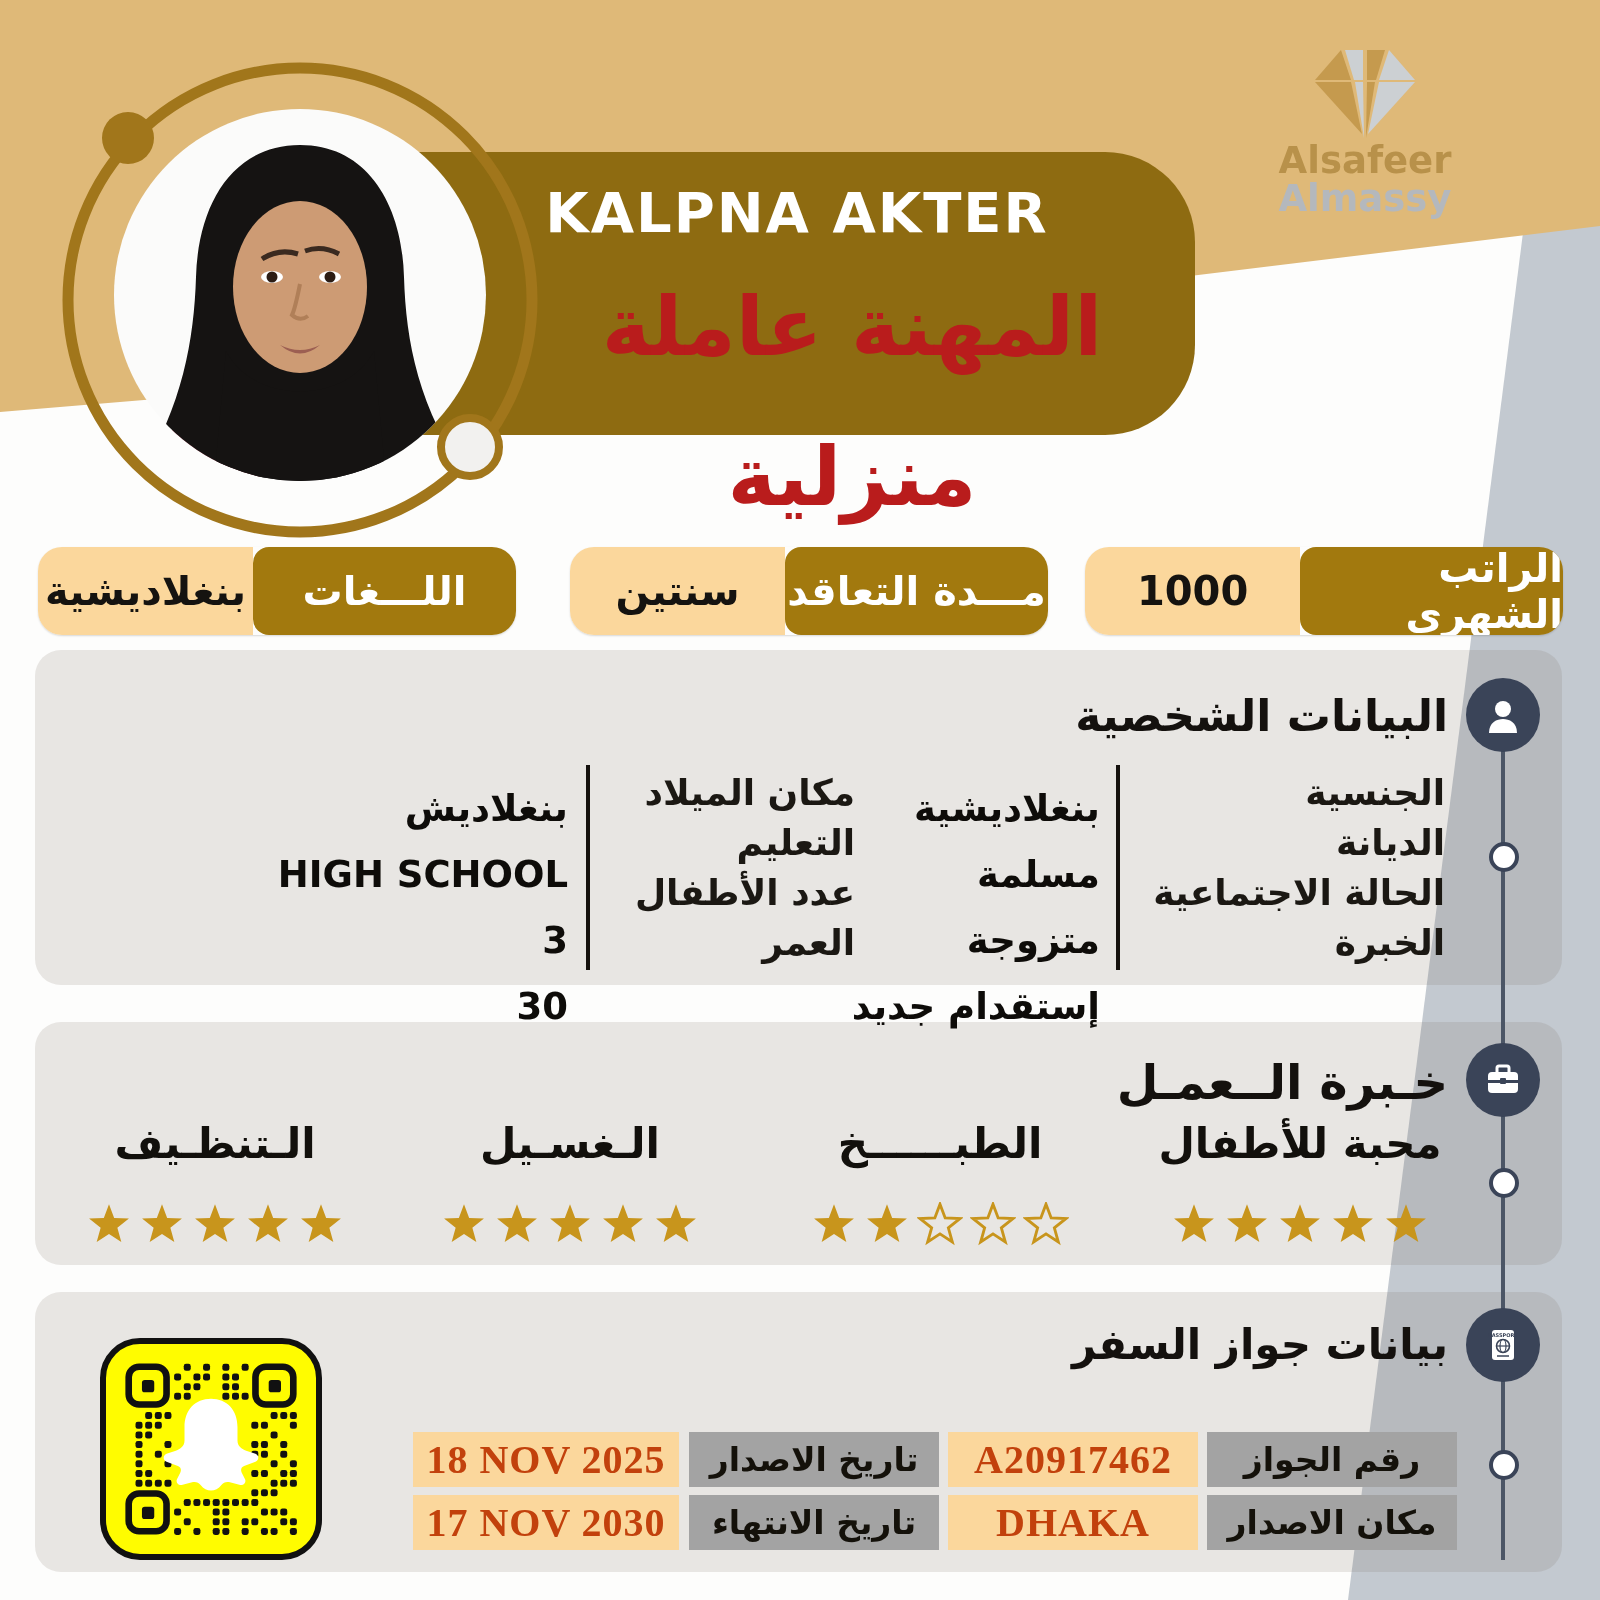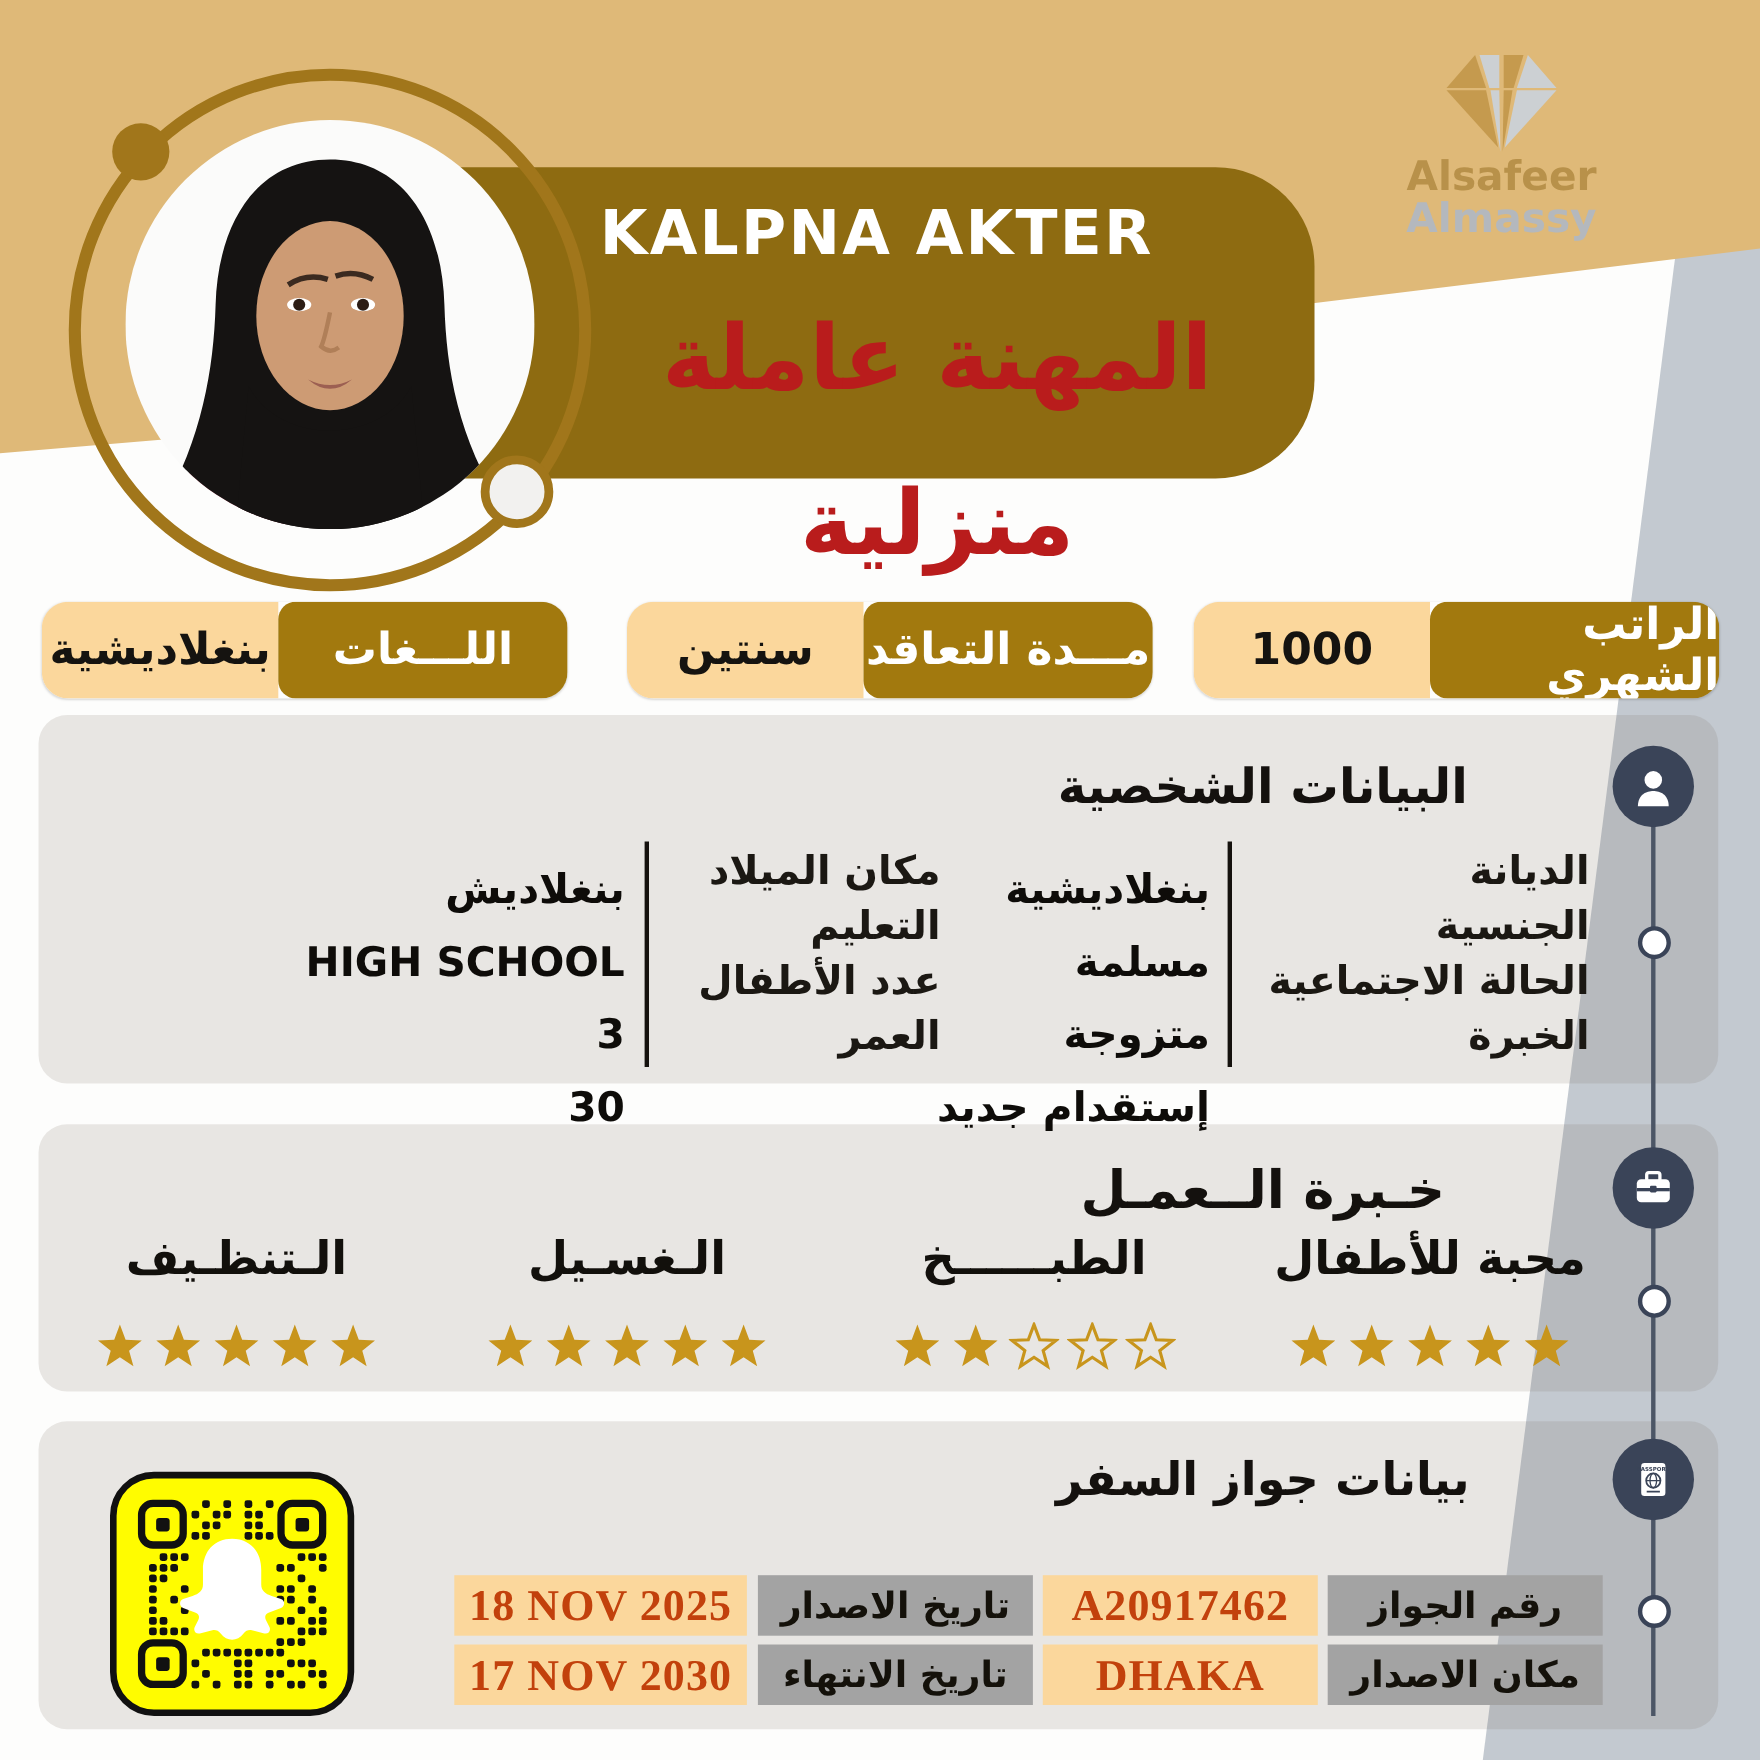--- a/index.html
+++ b/index.html
@@ -23,21 +23,21 @@
   
   .chip{top:547px;height:88px;display:flex;border-radius:24px;overflow:hidden;z-index:4;
         box-shadow:0 1px 2px rgba(0,0,0,0.15);}
   .chip .value{flex:0 0 45%;background:#fbd79c;display:flex;align-items:center;justify-content:center;
         color:#151310;font-size:40px;font-weight:700;direction:rtl;}
   .chip .label{flex:1;background:#a2790e;display:flex;align-items:center;justify-content:center;
         color:#fff;font-size:40px;font-weight:700;direction:rtl;border-radius:16px;}
 
   
   .panel{left:35px;width:1527px;background:rgba(124,111,99,0.16);border-radius:26px;z-index:1;}
-  .panel-title{position:absolute;right:152px;text-align:center;color:#14110e;font-weight:800;direction:rtl;z-index:4;}
+  .panel-title{position:absolute;right:152px;text-align:right;color:#14110e;font-weight:800;direction:rtl;z-index:4;}
 
   
   .tl-line{left:1501px;top:715px;width:4px;height:845px;background:#4c5666;z-index:2;}
   .tl-icon{width:74px;height:74px;border-radius:50%;background:#3a4458;z-index:3;
            display:flex;align-items:center;justify-content:center;}
   .tl-bead{width:22px;height:22px;border-radius:50%;background:#fff;border:4px solid #3a4458;z-index:3;}
 
   
   .rows{display:flex;flex-direction:column;z-index:2;}
   .rows div{height:50px;line-height:50px;text-align:right;direction:rtl;white-space:nowrap;}
@@ -159,22 +159,22 @@
         <line x1="13.5" y1="21" x2="26.5" y2="21" stroke="#3a4458" stroke-width="1.2"></line>
         <line x1="14" y1="31" x2="26" y2="31" stroke="#3a4458" stroke-width="1.5"></line>
       </svg>
   </div>
   <div class="abs tl-bead" style="left:1489px;top:842px;"></div>
   <div class="abs tl-bead" style="left:1489px;top:1168px;"></div>
   <div class="abs tl-bead" style="left:1489px;top:1450px;"></div>
 
   <div class="abs panel-title" style="top:690px;width:600px;font-size:44px;">البيانات الشخصية</div>
   <div class="abs rows labels" style="left:1135px;top:768px;width:310px;">
+    <div>الجنسية</div>
     <div>الديانة</div>
-    <div>الجنسية</div>
     <div>الحالة الاجتماعية</div>
     <div>الخبرة</div>
   </div>
   <div class="abs vdiv" style="left:1116px;top:765px;height:205px;"></div>
   <div class="abs rows values" style="left:640px;top:768px;width:460px;">
     <div>بنغلاديشية</div>
     <div>مسلمة</div>
     <div>متزوجة</div>
     <div>إستقدام جديد</div>
   </div>

